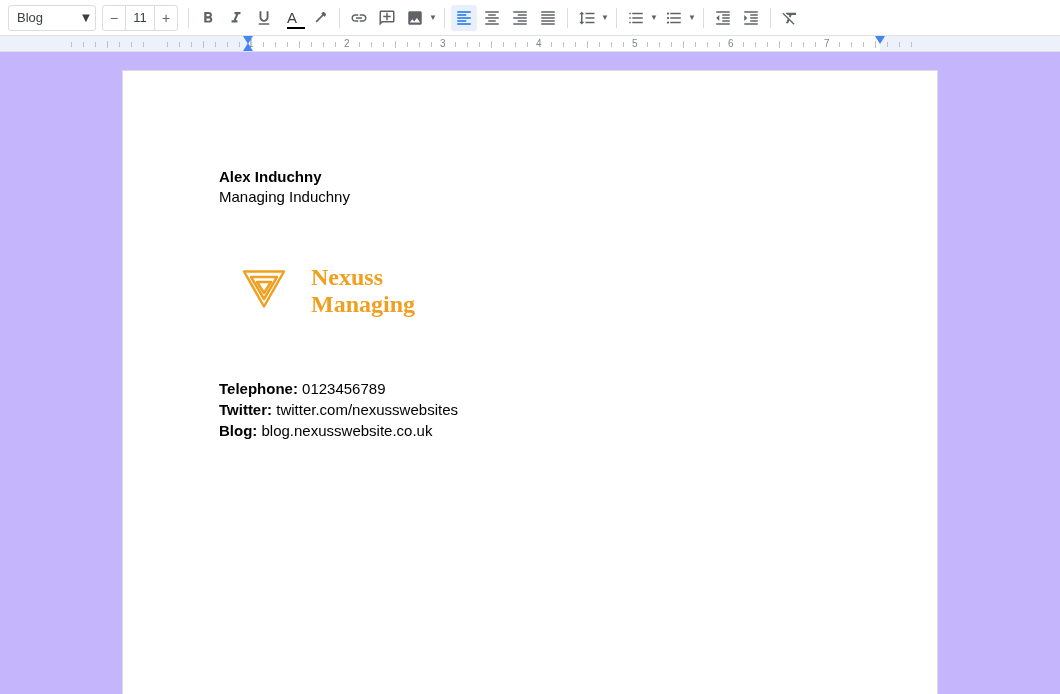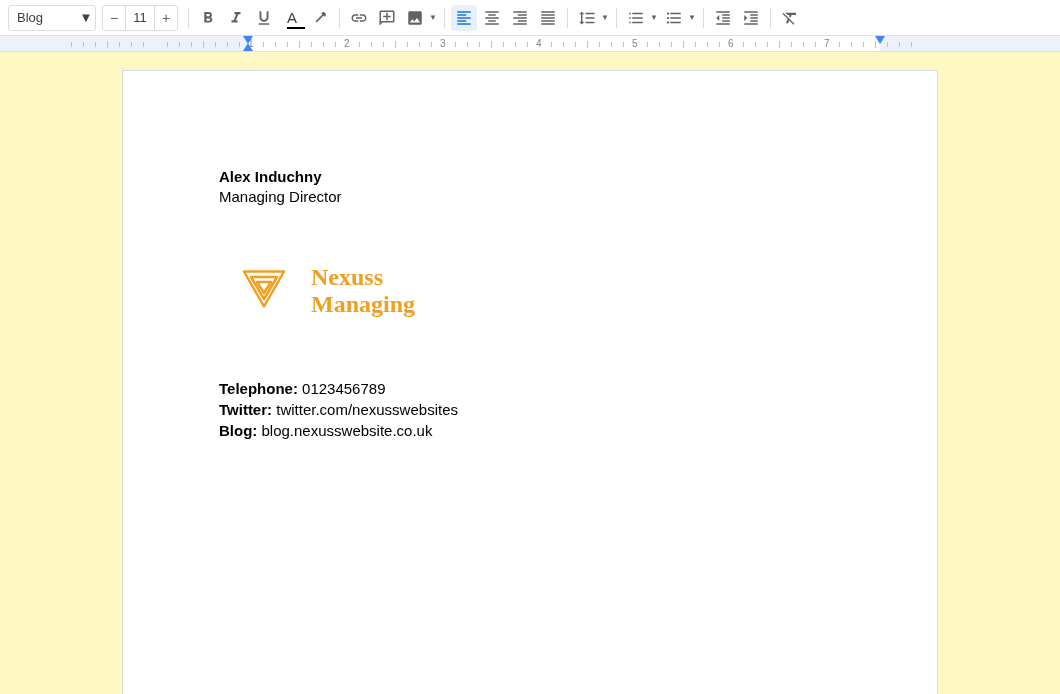--- a/index.html
+++ b/index.html
@@ -144,21 +144,21 @@
       border-left: 5px solid transparent;
       border-right: 5px solid transparent;
       border-bottom: 8px solid #4285f4;
     }
     
     
     .doc-area {
       padding-top: 18px;
       display: flex;
       justify-content: center;
-      background: #fef9c3;
+      background: #c4b5fd;
       height: calc(694px - 52px);
       overflow: hidden;
     }
     .page {
       width: 816px;
       min-height: 1056px;
       background: #fff;
       border: 1px solid #dadce0;
       padding: 96px 96px;
       box-sizing: border-box;
@@ -415,21 +415,21 @@
     </div>
   <div class="marker-down" style="left:243px;"></div>
   <div class="marker-up" style="left:243px;"></div>
   <div class="marker-down" style="left:875px;"></div>
 </div>
 
 <div class="doc-area">
   <div class="page">
     <div class="page-content">
       <div><strong>Alex Induchny</strong></div>
-      <div>Managing Director</div>
+      <div>Managing Induchny</div>
 
       <div class="logo-block">
         <div class="logo-icon">
           <svg viewBox="0 0 100 100">
             <g fill="none" stroke="#f0a020" stroke-width="5" stroke-linejoin="round">
               <polygon points="10,15 90,15 50,85"></polygon>
               <polygon points="24,26 76,26 50,70"></polygon>
               <polygon points="36,36 64,36 50,58"></polygon>
             </g>
           </svg>

